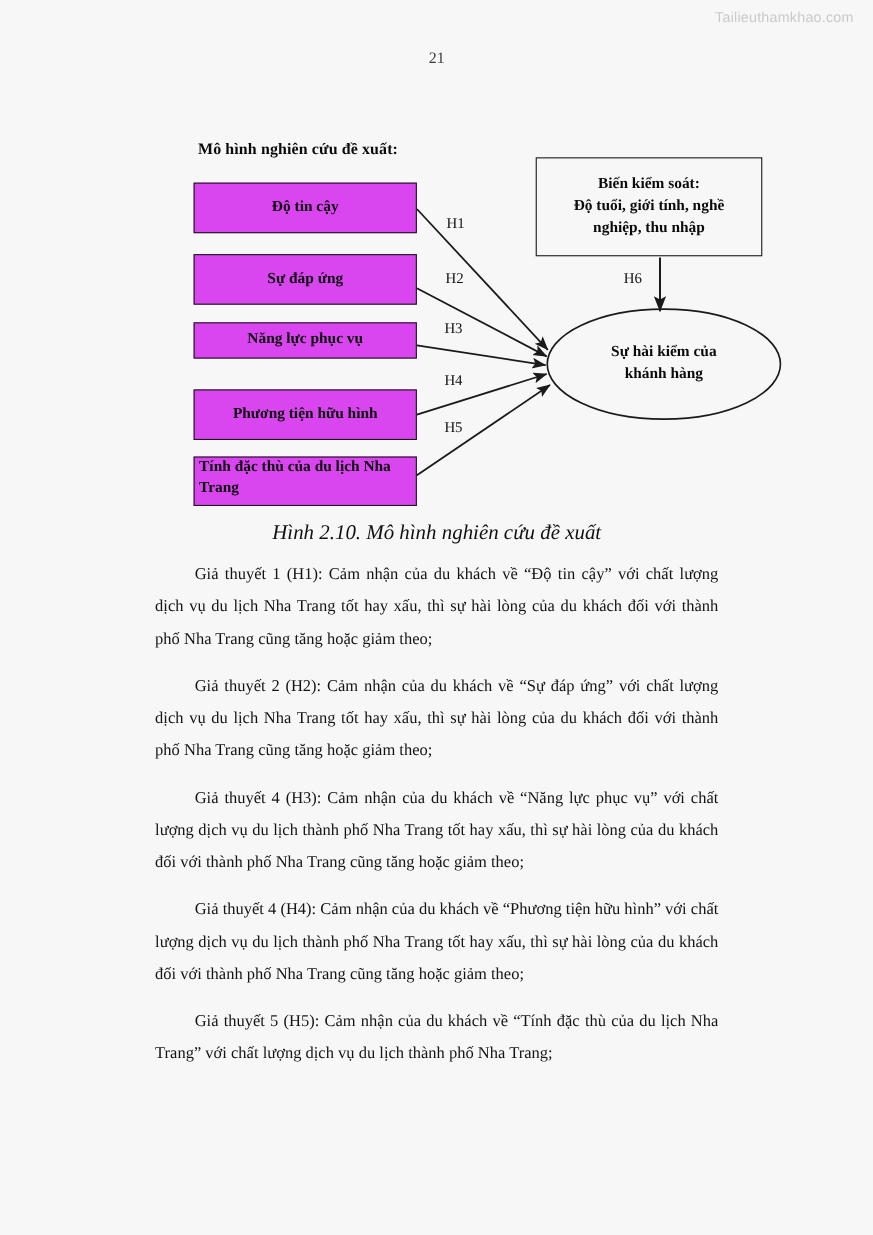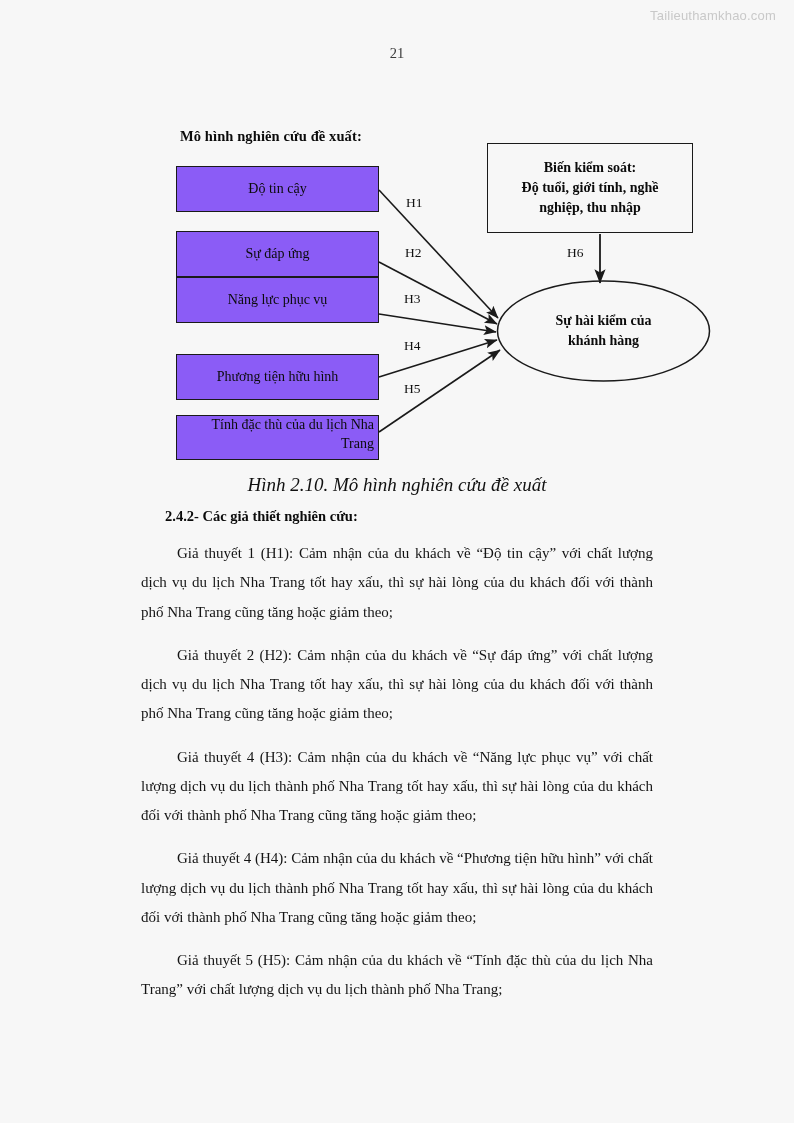--- a/index.html
+++ b/index.html
@@ -59,26 +59,26 @@
     font-size: 14.5px;
     font-weight: bold;
     color: #0b0b0b;
     letter-spacing: 0.1px;
   }
 
   .dbox {
     position: absolute;
     box-sizing: border-box;
     border: 1.6px solid #1a1a1a;
-    background: #8b5cf6;
+    background: #d946ef;
     display: flex;
     align-items: center;
     justify-content: center;
-    text-align: right;
-    font-weight: normal;
+    text-align: left;
+    font-weight: bold;
     font-size: 14px;
     color: #0b0b0b;
     line-height: 1.35;
     overflow: hidden;
   }
   .dbox.clip {
     align-items: flex-start;
     padding-top: 5px;
   }
 
@@ -193,21 +193,21 @@
     </svg>
 
     <div class="dbox" style="left:176px; top:166px; width:203px; height:46px;">
       <span>Độ tin cậy</span>
     </div>
 
     <div class="dbox" style="left:176px; top:231px; width:203px; height:46px;">
       <span>Sự đáp ứng</span>
     </div>
 
-    <div class="dbox" style="left:176px; top:277px; width:203px; height:46px;">
+    <div class="dbox" style="left:176px; top:293px; width:203px; height:33px;">
       <span>Năng lực phục vụ</span>
     </div>
 
     <div class="dbox" style="left:176px; top:354px; width:203px; height:46px;">
       <span>Phương tiện hữu hình</span>
     </div>
 
     <div class="dbox clip" style="left:176px; top:415px; width:203px; height:45px; padding:0 4px 0 4px;">
       <span>Tính đặc thù của du lịch Nha Trang</span>
     </div>
@@ -231,21 +231,20 @@
     <div class="hlabel" style="left:405px; top:245px;">H2</div>
     <div class="hlabel" style="left:404px; top:291px;">H3</div>
     <div class="hlabel" style="left:404px; top:338px;">H4</div>
     <div class="hlabel" style="left:404px; top:381px;">H5</div>
     <div class="hlabel" style="left:567px; top:245px;">H6</div>
 
     <div class="fig-caption">Hình 2.10. Mô hình nghiên cứu đề xuất</div>
   </div>
 
   <div class="content">
-    <div class="section-heading">2.4.2-  Các giả thiết nghiên cứu:</div>
 
     <p class="para">Giả thuyết 1 (H1): Cảm nhận của du khách về “Độ tin cậy” với chất lượng dịch vụ du lịch Nha Trang tốt hay xấu, thì sự hài lòng của du khách đối với thành phố Nha Trang cũng tăng hoặc giảm theo;</p>
     <p class="para">Giả thuyết 2 (H2): Cảm nhận của du khách về “Sự đáp ứng” với chất lượng dịch vụ du lịch Nha Trang tốt hay xấu, thì sự hài lòng của du khách đối với thành phố Nha Trang cũng tăng hoặc giảm theo;</p>
     <p class="para">Giả thuyết 4 (H3): Cảm nhận của du khách về “Năng lực phục vụ” với chất lượng dịch vụ du lịch thành phố Nha Trang tốt hay xấu, thì sự hài lòng của du khách đối với thành phố Nha Trang cũng tăng hoặc giảm theo;</p>
     <p class="para">Giả thuyết 4 (H4): Cảm nhận của du khách về “Phương tiện hữu hình” với chất lượng dịch vụ du lịch thành phố Nha Trang tốt hay xấu, thì sự hài lòng của du khách đối với thành phố Nha Trang cũng tăng hoặc giảm theo;</p>
     <p class="para">Giả thuyết 5 (H5): Cảm nhận của du khách về “Tính đặc thù của du lịch Nha Trang” với chất lượng dịch vụ du lịch thành phố Nha Trang;</p>
   </div>
 
 </div>
 

